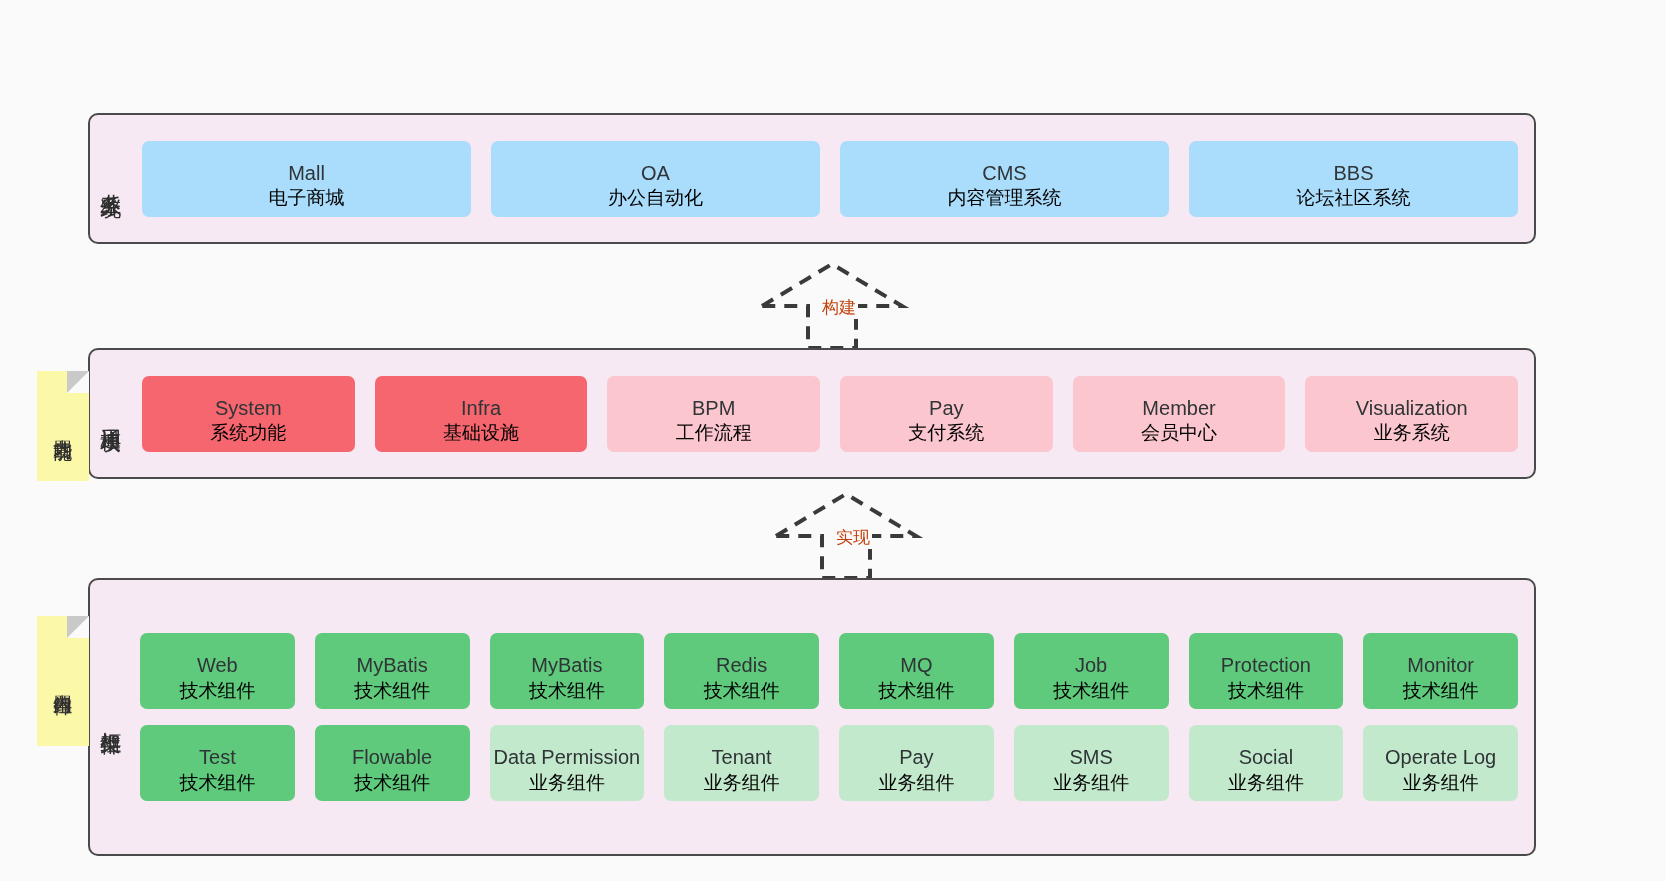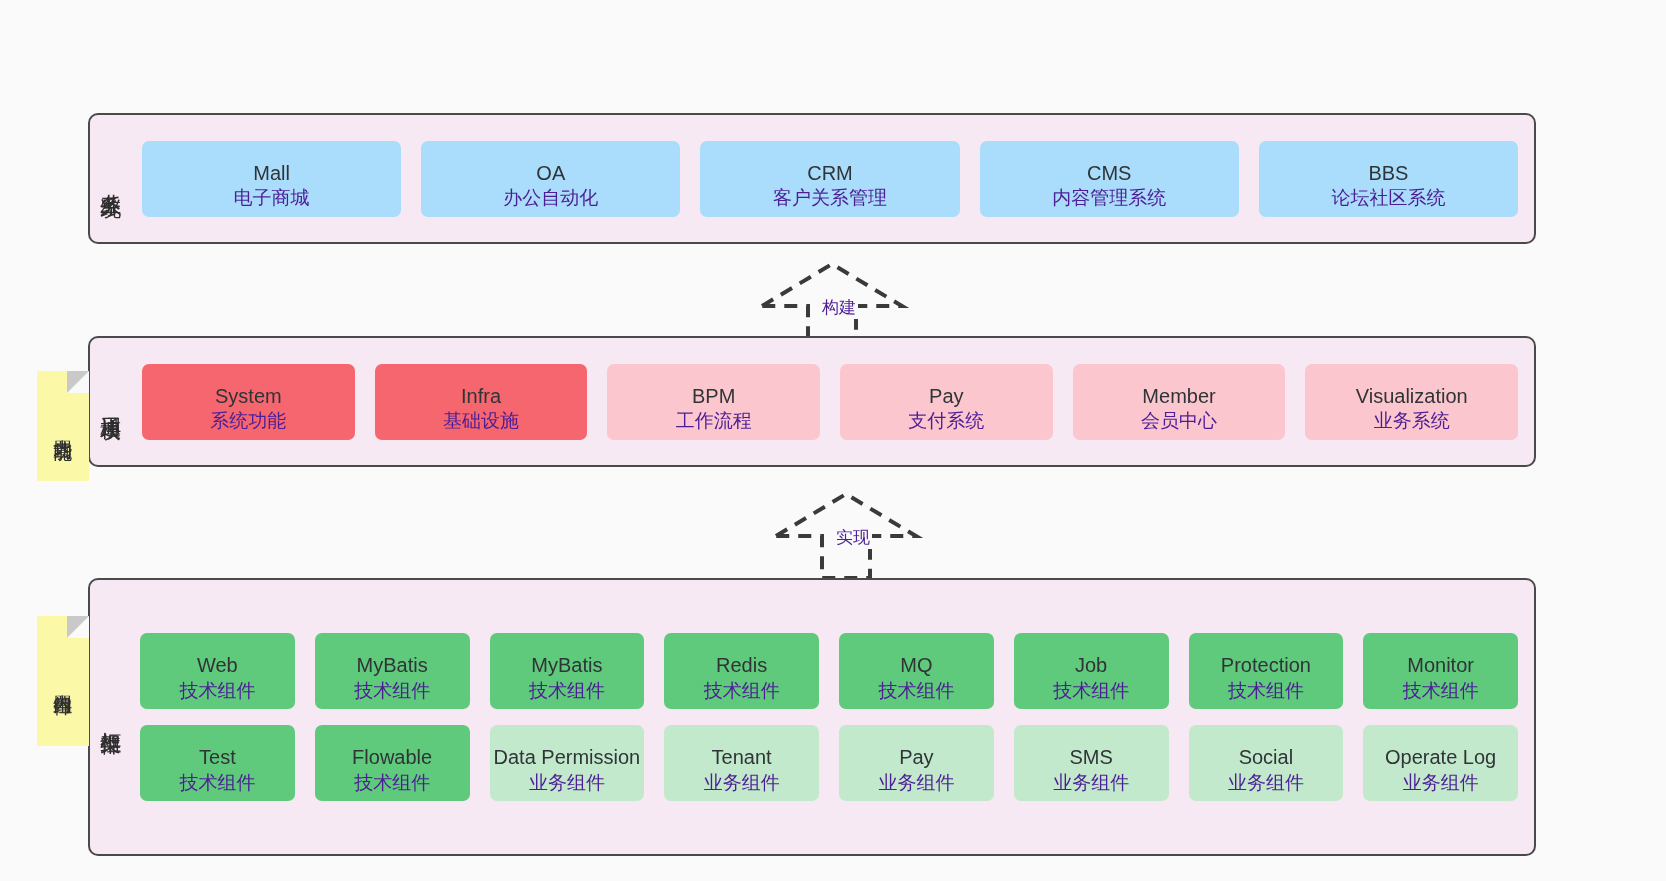--- a/index.html
+++ b/index.html
@@ -77,33 +77,33 @@
     padding: 6px 4px;
   }
   .card .t1 {
     font-size: 20px;
     line-height: 1.28;
     color: #2f3437;
   }
   .card .t2 {
     font-size: 19px;
     line-height: 1.28;
-    color: #4c1d95;
+    color: #000000;
   }
 
   
   .c-blue        { background: #aadcfb; }
   .c-red         { background: #f5666e; }
   .c-pink        { background: #fbc6ce; }
   .c-green       { background: #5fc97c; }
   .c-green-light { background: #c3e9cd; }
 
   
   #layer-business { left: 88px;  top: 113px; width: 1448px; height: 131px; }
-  #layer-common   { left: 88px;  top: 336px; width: 1448px; height: 131px; }
+  #layer-common   { left: 88px;  top: 348px; width: 1448px; height: 131px; }
   #layer-frame    { left: 88px;  top: 578px; width: 1448px; height: 278px; }
 
   #layer-business .layer-body,
   #layer-common   .layer-body { padding-left: 10px; }
 
   #layer-business .card,
   #layer-common   .card { height: 76px; }
   #layer-frame   .card  { height: 76px; }
 
   
@@ -138,21 +138,21 @@
   #note-common { left: 37px; top: 371px; height: 110px; }
   #note-frame  { left: 37px; top: 616px; height: 130px; }
 
   
   .arrow {
     position: absolute;
   }
   .arrow-label {
     position: absolute;
     font-size: 17px;
-    color: #4c1d95;
+    color: #c2410c;
     background: #fafafa;
     padding: 0 2px;
     white-space: nowrap;
   }
   #arrow-build  { left: 752px; top: 258px; width: 160px; height: 90px; }
   #arrow-build .arrow-label  { left: 68px; top: 38px; }
   #arrow-impl   { left: 766px; top: 488px; width: 160px; height: 90px; }
   #arrow-impl .arrow-label   { left: 68px; top: 38px; }
 </style>
 </head>
@@ -166,24 +166,20 @@
       <div class="row">
         <div class="card c-blue">
           <div class="t1">Mall</div>
           <div class="t2">电子商城</div>
         </div>
         <div class="card c-blue">
           <div class="t1">OA</div>
           <div class="t2">办公自动化</div>
         </div>
         <div class="card c-blue">
-          <div class="t1">CRM</div>
-          <div class="t2">客户关系管理</div>
-        </div>
-        <div class="card c-blue">
           <div class="t1">CMS</div>
           <div class="t2">内容管理系统</div>
         </div>
         <div class="card c-blue">
           <div class="t1">BBS</div>
           <div class="t2">论坛社区系统</div>
         </div>
       </div>
     </div>
   </div>

